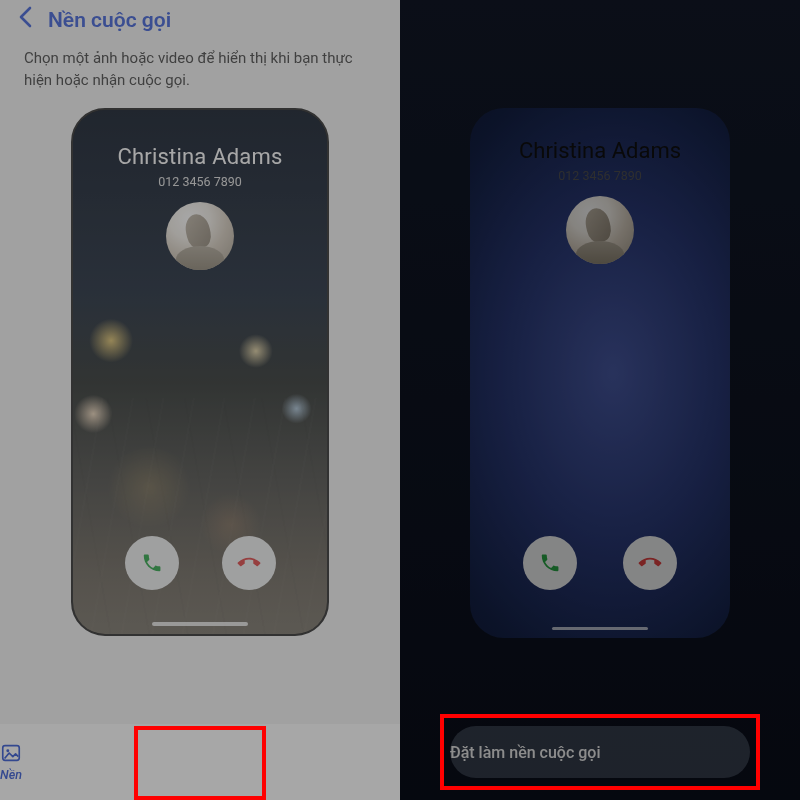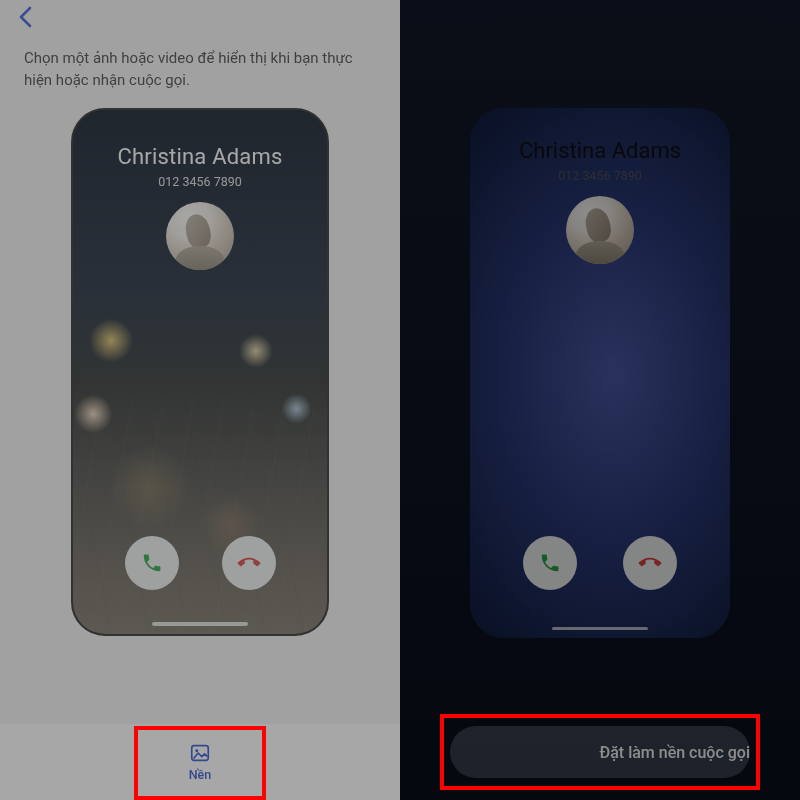--- a/index.html
+++ b/index.html
@@ -206,21 +206,21 @@
     }
     .bottom-bar-left {
       position: absolute;
       bottom: 0;
       left: 0;
       right: 0;
       height: 76px;
       background: #fff;
       display: flex;
       align-items: center;
-      justify-content: center;
+      font-style: italic;
     }
     .background-tab {
       display: flex;
       flex-direction: column;
       align-items: center;
       gap: 3px;
       color: #2c52d4;
     }
     .background-tab span {
       font-size: 12.5px;
@@ -240,21 +240,21 @@
       position: absolute;
       bottom: 22px;
       left: 50%;
       transform: translateX(-50%);
       width: 300px;
       height: 52px;
       border-radius: 28px;
       background: rgba(120,130,150,0.42);
       display: flex;
       align-items: center;
-      justify-content: flex-end;
+      justify-content: flex-start;
       color: #fff;
       font-size: 16px;
       font-weight: 500;
     }
     .highlight-right {
       position: absolute;
       bottom: 10px;
       left: 40px;
       width: 320px;
       height: 76px;
@@ -266,20 +266,21 @@
 </head>
 <body>
 
 <div class="panel panel-left">
   <div class="header">
     <div class="back-chevron">
       <svg width="16" height="22" viewBox="0 0 16 22">
           <path d="M12 2 L3 11 L12 20" stroke="#3b5ed8" stroke-width="2.6" fill="none" stroke-linecap="round" stroke-linejoin="round"></path>
         </svg>
     </div>
+    <div class="header-title">Nền cuộc gọi</div>
   </div>
   <div class="description">Chọn một ảnh hoặc video để hiển thị khi bạn thực hiện hoặc nhận cuộc gọi.</div>
 
   <div class="phone-preview">
     <div class="city-night"></div>
     <div class="caller-name">Christina Adams</div>
     <div class="caller-number">012 3456 7890</div>
     <div class="avatar"></div>
     <div class="call-buttons">
       <div class="call-btn">

